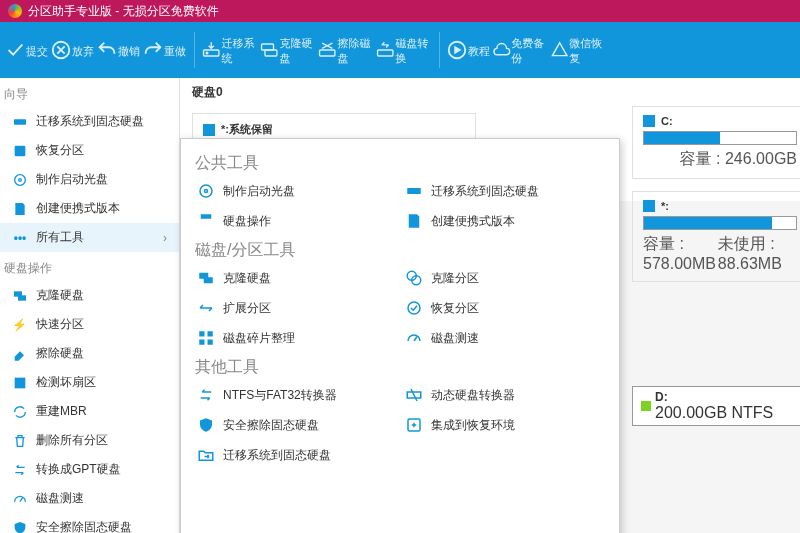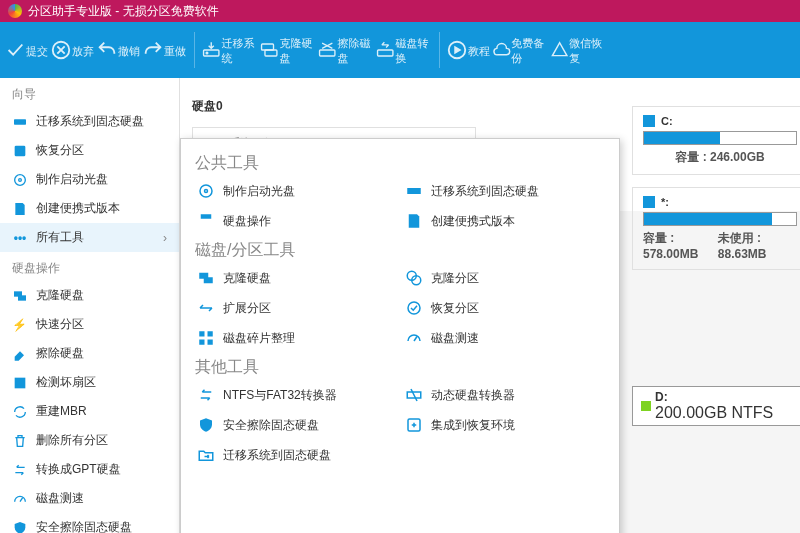--- a/index.html
+++ b/index.html
@@ -11,34 +11,34 @@
   .toolbar { height: 56px; background: #1296db; display: flex; align-items: center; padding: 0 4px; gap: 0; color: #fff; }
   .tb-item { display: flex; flex-direction: row; align-items: center; width: 46px; cursor: pointer; opacity: 0.85; }
   .tb-item.wide { width: 58px; }
   .tb-item svg, .tb-item .glyph { height: 24px; display:flex; align-items:center; justify-content:center; }
   .tb-item .lbl { font-size: 11px; margin-top: 2px; }
   .tb-sep { width: 1px; height: 36px; background: rgba(255,255,255,0.3); margin: 0 6px; }
   
   .body { display: flex; height: calc(533px - 78px); }
   
   .sidebar { width: 180px; border-right: 1px solid #e0e0e0; overflow-y: auto; }
-  .side-head { padding: 8px 12px 4px; color: #888; font-size: 12px; }
+  .side-head { padding: 8px 4px 4px; color: #888; font-size: 12px; }
   .side-item { display: flex; align-items: center; padding: 6px 12px; cursor: pointer; gap: 8px; }
   .side-item.active { background: #e8f4fc; }
   .side-item .icon { width: 16px; height: 16px; display:flex; align-items:center; justify-content:center; }
   .side-item .arrow { margin-left: auto; color: #888; }
   
   .main { flex: 1; background: #f5f5f5; position: relative; }
-  .disk-title { padding: 20px 12px 4px; font-weight: bold; background:#fff; }
+  .disk-title { padding: 6px 12px 4px; font-weight: bold; background:#fff; }
   .partitions { display: flex; gap: 10px; padding: 8px 12px 12px; background:#fff; flex-wrap: wrap; }
   .pcard { width: 284px; border: 1px solid #e0e0e0; padding: 8px 10px; }
   .pcard .ptitle { display:flex; align-items:center; gap:6px; font-size:11px; font-weight:bold; margin-bottom:4px;}
   .pcard .bar { height:14px; border:1px solid #999; margin:4px 0; position:relative; background:#fff; }
   .pcard .bar .fill { height:100%; background:#1296db; }
-  .pcard .stats { display:flex; justify-content:center; font-size:12px; color:#555;font-weight:bold; }
+  .pcard .stats { display:flex; justify-content:flex-end; font-size:16px; color:#555; }
   .flag { width:12px; height:12px; background:#1296db; }
   
   
   .popup { position:absolute; left:0; top:60px; width:440px; height:405px; background:#fff; border:1px solid #ccc; box-shadow:2px 2px 8px rgba(0,0,0,0.2); padding:8px 14px; overflow-y:auto; }
   .popup .grp-head { color:#888; margin:6px 0 4px; font-size:16px; }
   .popup .grid { display:grid; grid-template-columns: 1fr 1fr; gap:4px 6px; }
   .popup .tool { display:flex; align-items:center; gap:8px; padding:4px 2px; cursor:pointer; }
   .popup .tool .ti { width:18px; height:18px; display:flex; align-items:center; justify-content:center; }
   
   

